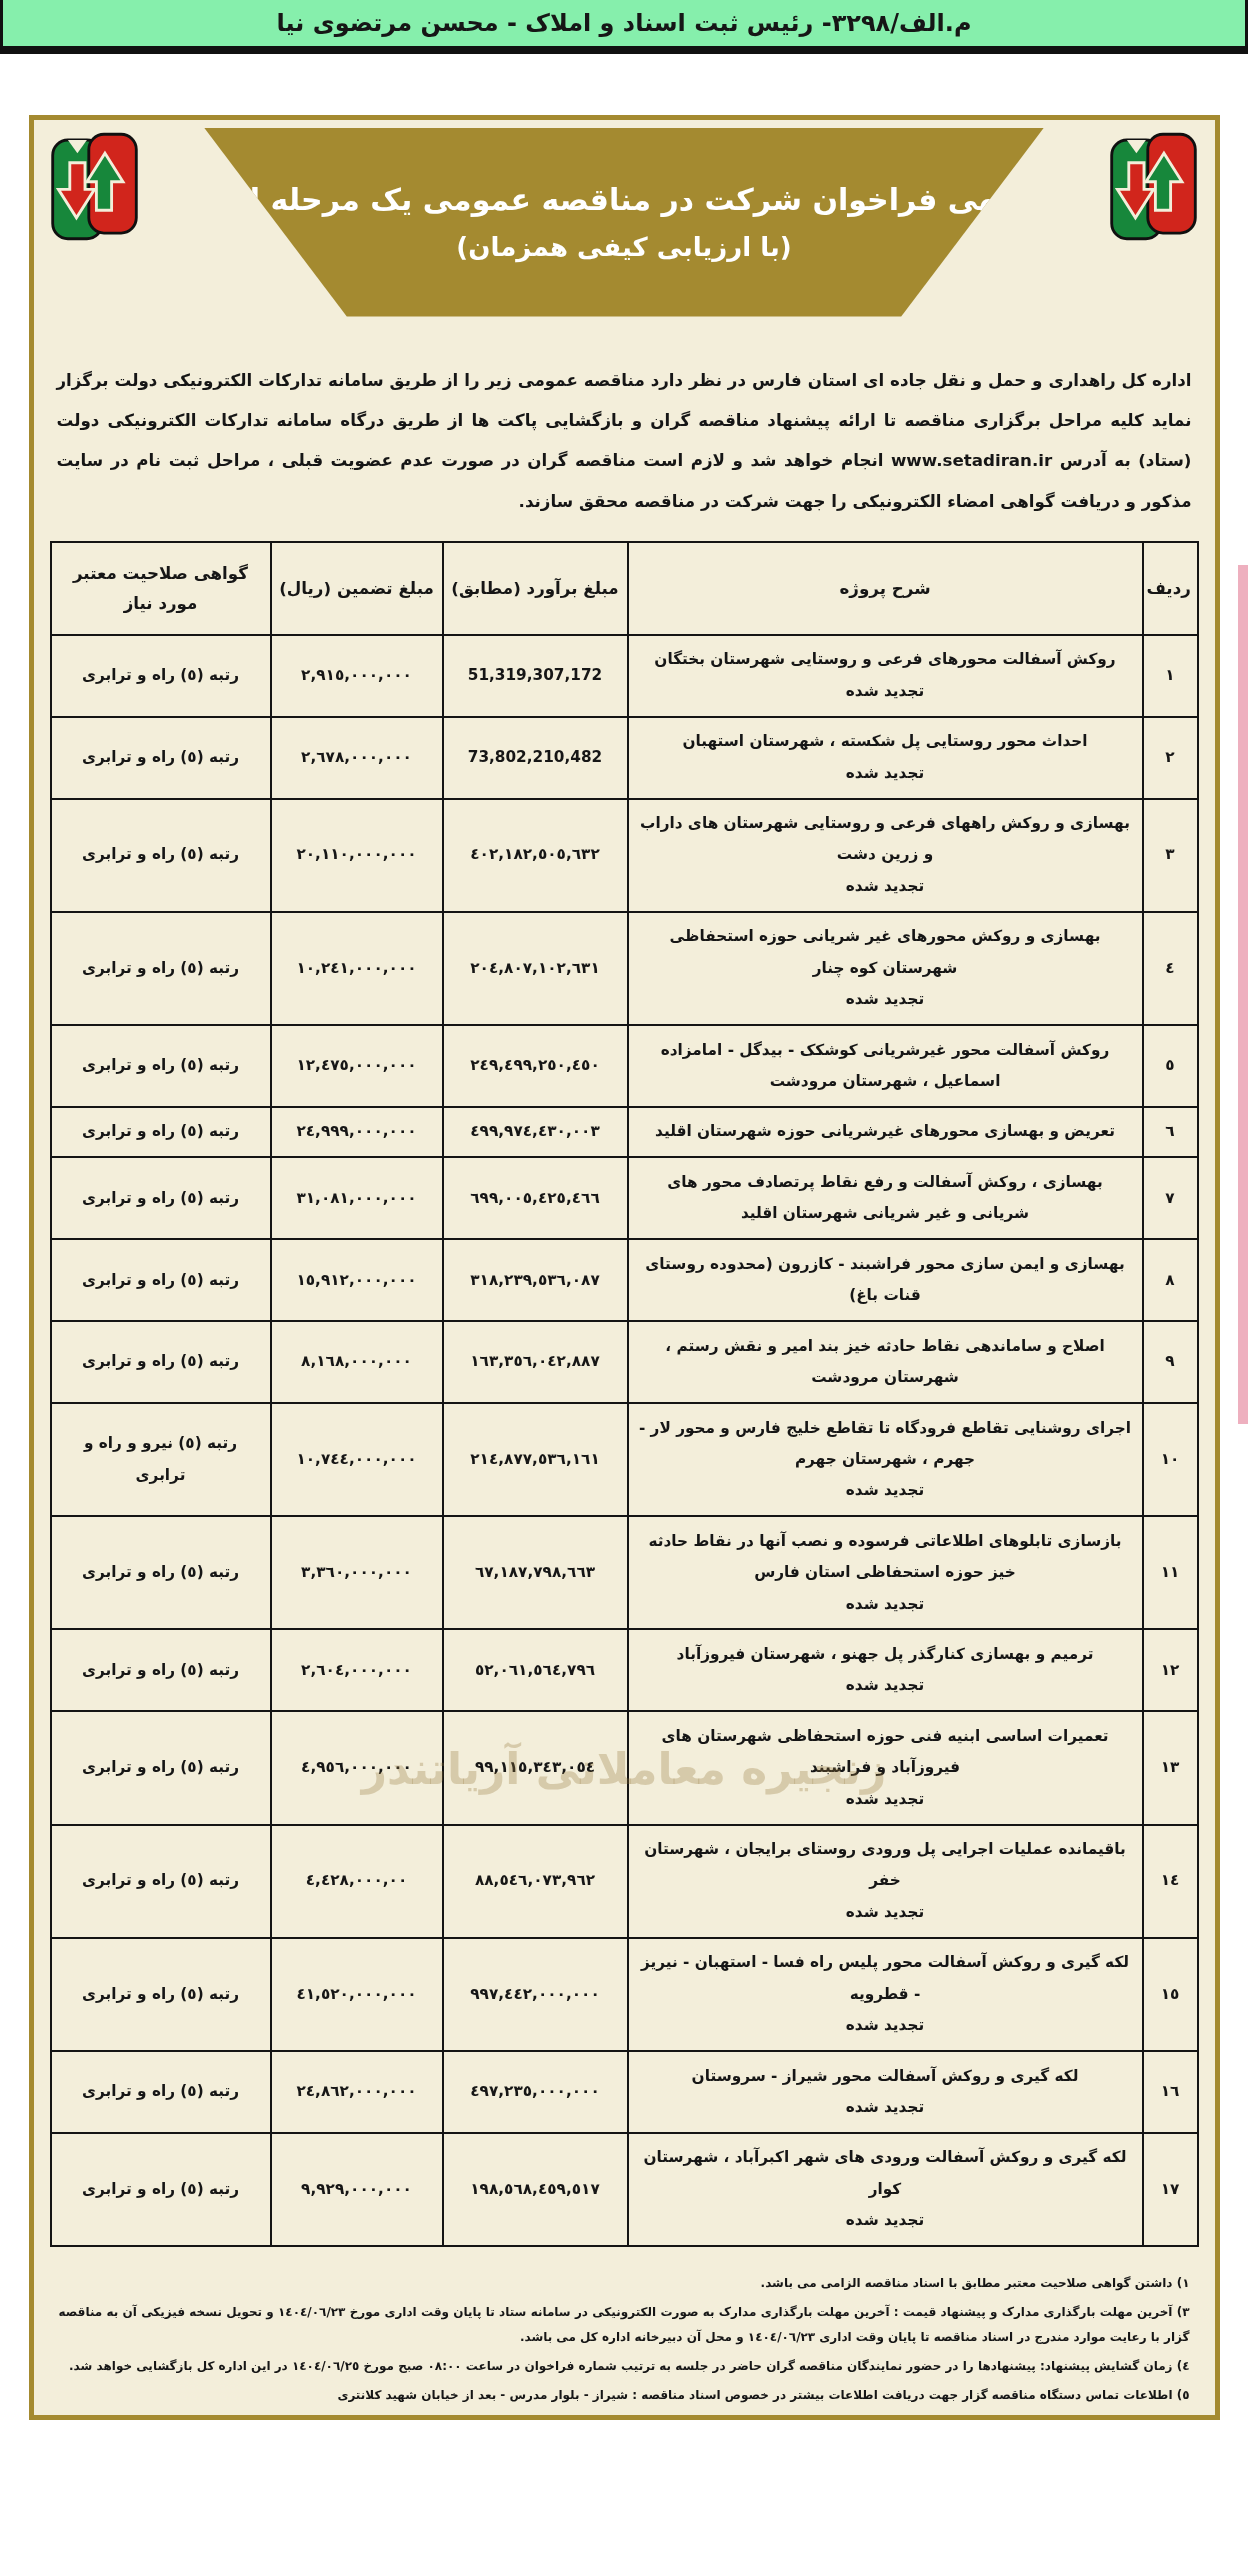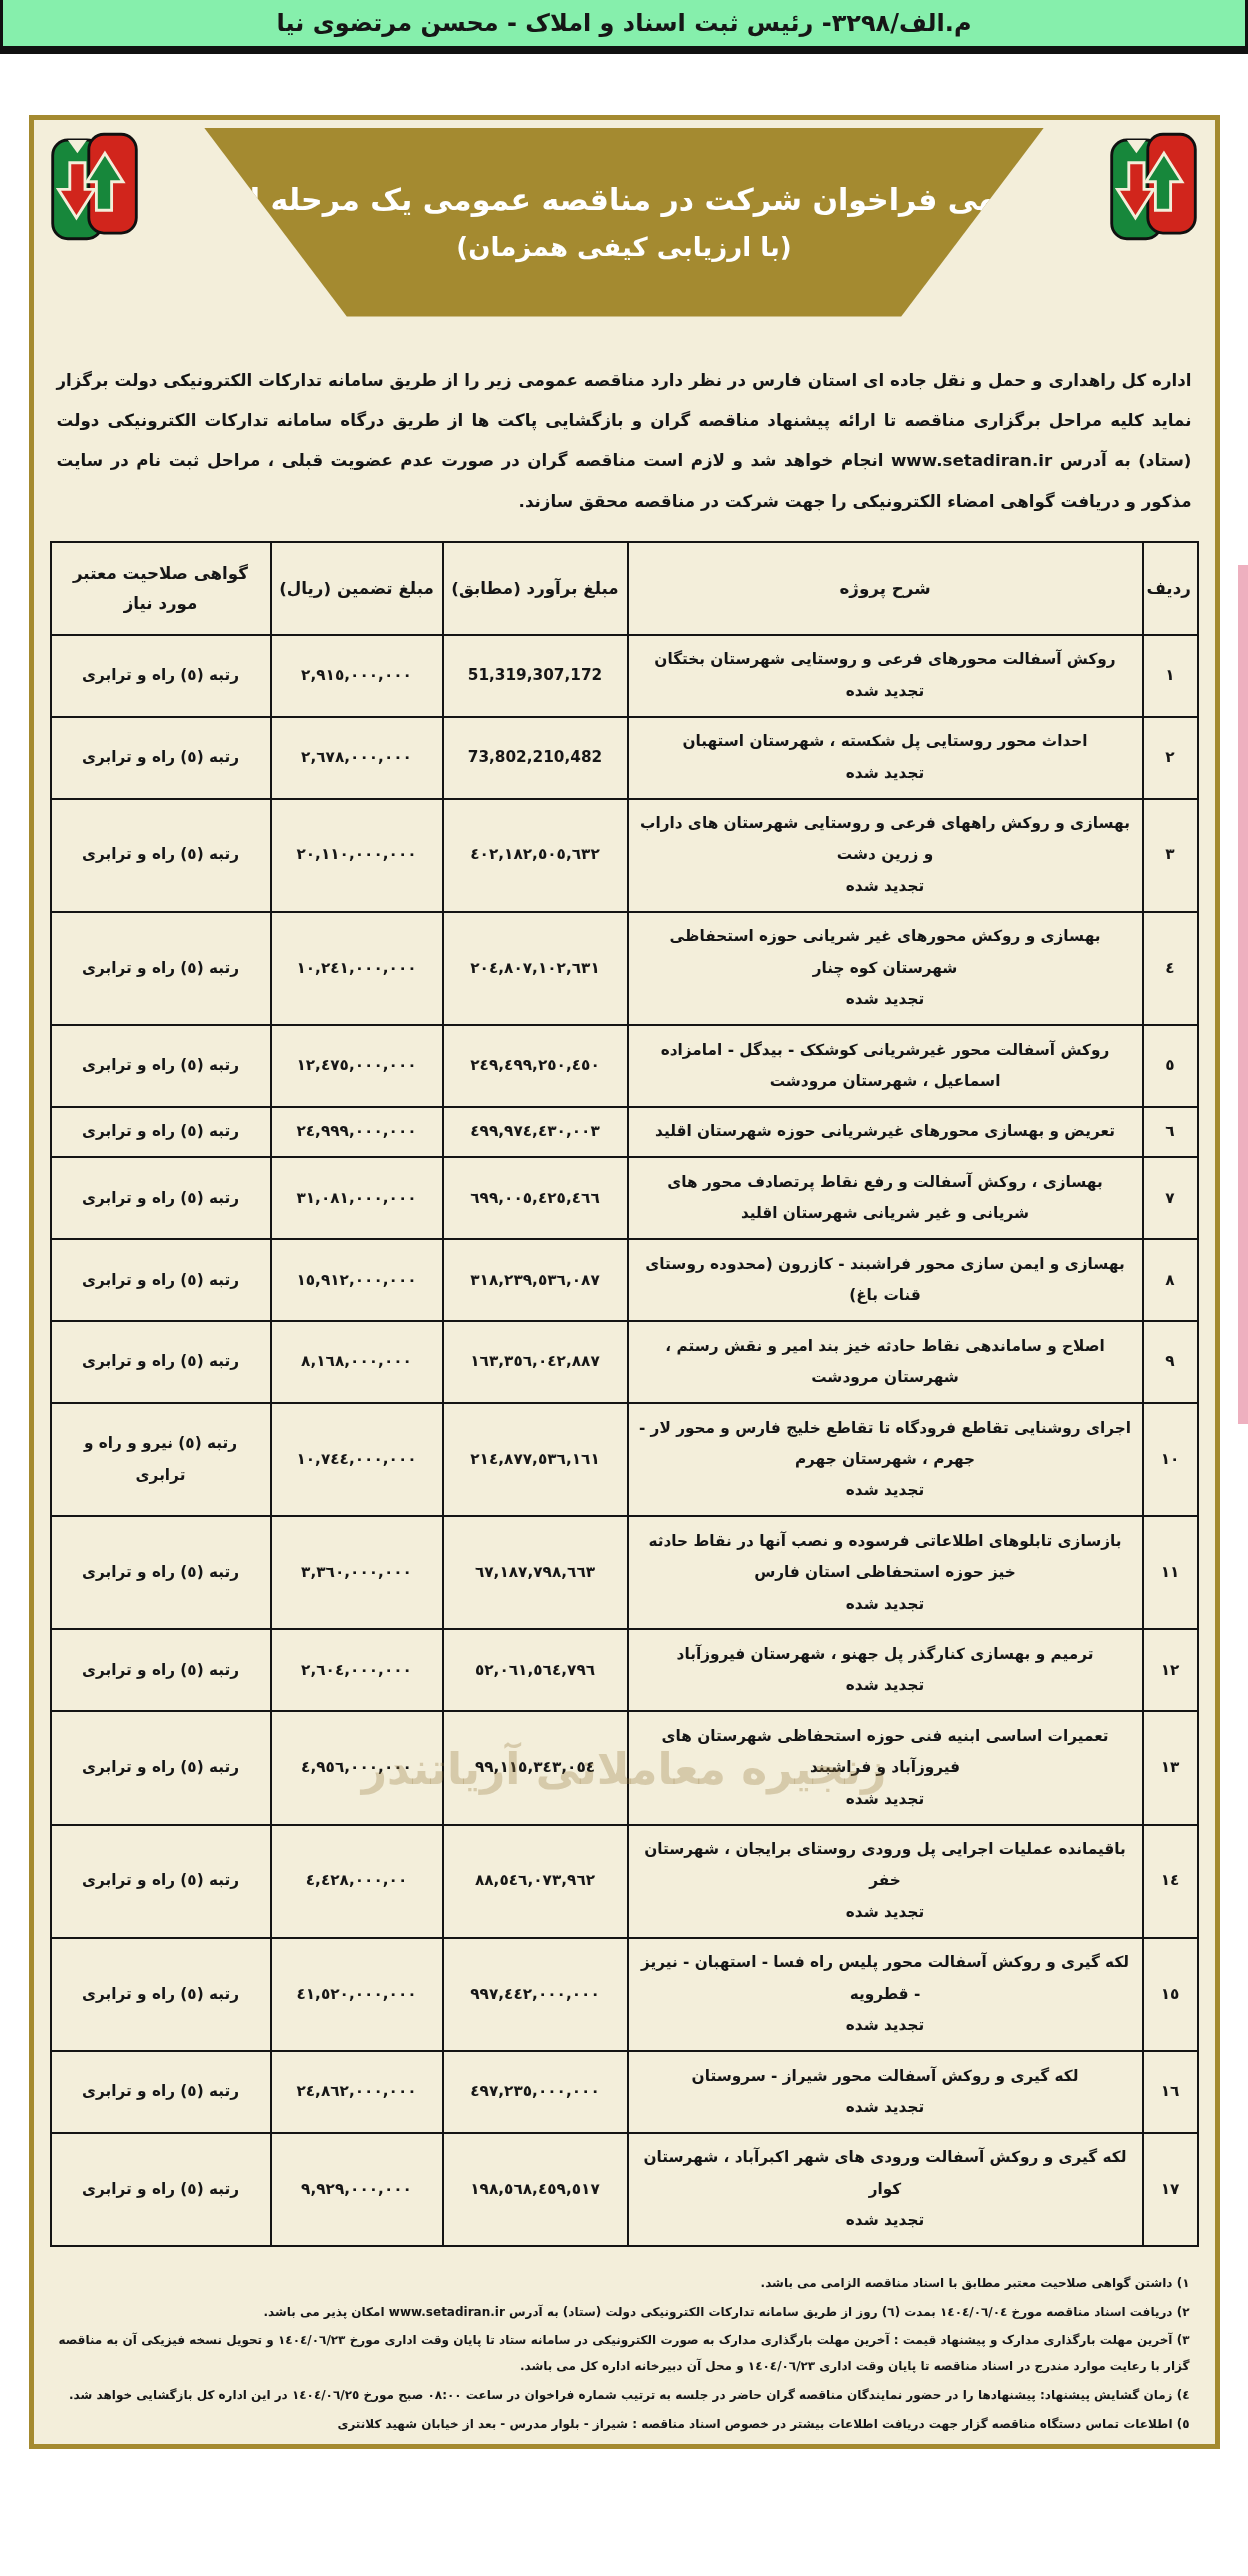--- a/index.html
+++ b/index.html
@@ -307,21 +307,20 @@
           <td class="num">٩,٩٢٩,٠٠٠,٠٠٠</td>
           <td>رتبه (٥) راه و ترابری</td>
         </tr>
       </tbody>
   </table>
 
   <div class="notes">
 
       <div class="note-line a-right">١) داشتن گواهی صلاحیت معتبر مطابق با اسناد مناقصه الزامی می باشد.</div>
 
-      <div class="note-line a-justify">٢) دریافت اسناد مناقصه مورخ ١٤٠٤/٠٦/٠٤ بمدت (٦) روز از طریق سامانه تدارکات الکترونیکی دولت (ستاد) به آدرس www.setadiran.ir امکان پذیر می باشد.</div>
 
       <div class="note-line a-justify">٣) آخرین مهلت بارگذاری مدارک و پیشنهاد قیمت : آخرین مهلت بارگذاری مدارک به صورت الکترونیکی در سامانه ستاد تا پایان وقت اداری مورخ ١٤٠٤/٠٦/٢٣ و تحویل نسخه فیزیکی آن به مناقصه گزار با رعایت موارد مندرج در اسناد مناقصه تا پایان وقت اداری ١٤٠٤/٠٦/٢٣ و محل آن دبیرخانه اداره کل می باشد.</div>
 
       <div class="note-line a-justify">٤) زمان گشایش پیشنهاد: پیشنهادها را در حضور نمایندگان مناقصه گران حاضر در جلسه به ترتیب شماره فراخوان در ساعت ٠٨:٠٠ صبح مورخ ١٤٠٤/٠٦/٢٥ در این اداره کل بازگشایی خواهد شد.</div>
 
       <div class="note-line a-justify">٥) اطلاعات تماس دستگاه مناقصه گزار جهت دریافت اطلاعات بیشتر در خصوص اسناد مناقصه : شیراز - بلوار مدرس - بعد از خیابان شهید کلانتری</div>
 
     </div>
 
   <div class="watermark-fa">زنجیره معاملاتی آریاتندر</div>

